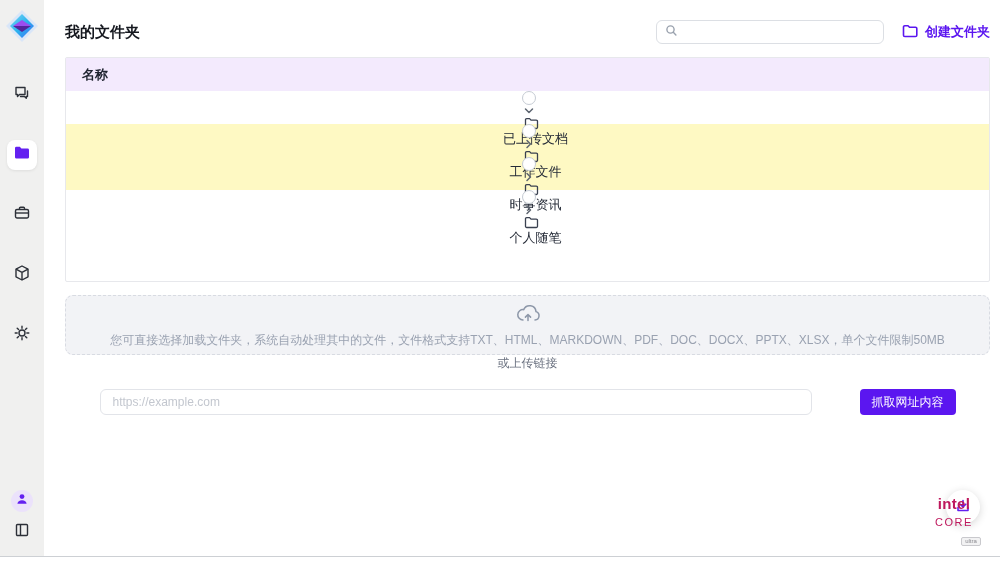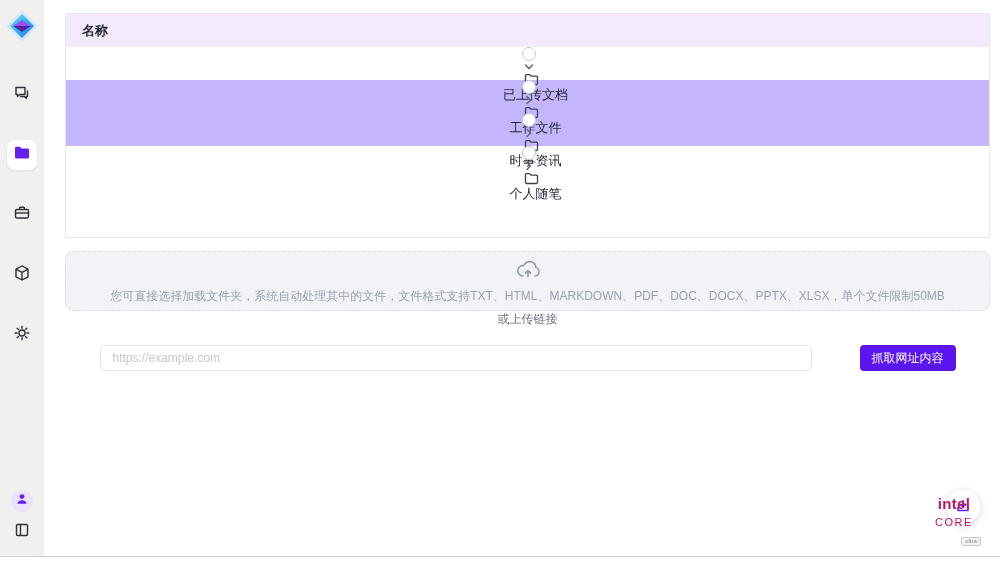--- a/index.html
+++ b/index.html
@@ -36,21 +36,21 @@
     margin-left:18px; display:flex; align-items:center; gap:7px;
     color:#5b16f0; font-size:13px; font-weight:bold; cursor:pointer; background:none; border:none;
     font-family:inherit;
   }
 
   
   .folder-table { margin-top:13px; border:1px solid #e7e8ec; border-radius:2px; height:225px; background:#fff; }
   .table-head { height:33px; background:#f3eafd; display:flex; align-items:center; padding-left:16px;
     font-size:13px; font-weight:bold; color:#1f2430; }
   .table-row { height:33px; display:flex; align-items:center; padding-left:16px; font-size:13px; color:#252b37; cursor:pointer;flex-direction:column; }
-  .table-row.alt { background:#c4b5fd;text-align:center; }
+  .table-row.alt { background:#fef9c3;text-align:center; }
   .row-check { width:14px; height:14px; border:1px solid #c6ccd4; border-radius:50%; background:#fff; margin-right:13px; flex:none; cursor:pointer; }
   .chev { margin-right:14px; display:flex; transition:transform .1s; }
   .chev svg { transform:rotate(-90deg); }
   .chev.down svg { transform:rotate(0deg); }
   .row-folder { margin-right:9px; display:flex; }
 
   
   .dropzone {
     margin-top:13px; height:60px; background:#f2f3f6; border:1px dashed #d8dbe2; border-radius:8px;
     display:flex; flex-direction:column; align-items:center; justify-content:center; gap:4px; cursor:pointer;
@@ -158,20 +158,41 @@
           <path d="M6.5 2.5 v11"></path>
         </svg>
       </span>
     </div>
   </div>
 </div>
 <div class="page-bottom-line"></div>
 
 <div class="main">
 
+  <div class="header-row">
+    <div class="page-title">我的文件夹</div>
+    <div class="spacer"></div>
+    <div class="search-box">
+      <span>
+        <svg width="13" height="13" viewBox="0 0 13 13" fill="none" stroke="#9aa2ae" stroke-width="1.4" stroke-linecap="round">
+          <circle cx="5.5" cy="5.5" r="3.6"></circle>
+            <path d="M8.3 8.3 l2.6 2.6"></path>
+        </svg>
+      </span>
+      <input type="text" placeholder="" style="">
+    </div>
+    <button class="create-folder-btn">
+      <span>
+        <svg width="16" height="14" viewBox="0 0 16 14" fill="none" stroke="#5b16f0" stroke-width="1.6" stroke-linejoin="round">
+          <path d="M1.5 3 a1.3 1.3 0 0 1 1.3-1.3 h3.2 l1.5 1.6 h6 a1.3 1.3 0 0 1 1.3 1.3 v6.6 a1.3 1.3 0 0 1 -1.3 1.3 h-10.7 a1.3 1.3 0 0 1 -1.3 -1.3 z"></path>
+        </svg>
+      </span>
+      <span>创建文件夹</span>
+    </button>
+  </div>
 
   <div class="folder-table">
     <div class="table-head">名称</div>
 
     <div class="table-row">
       <span class="row-check"></span>
       <span class="chev down">
         <svg width="12" height="12" viewBox="0 0 12 12" fill="none" stroke="#5d6570" stroke-width="1.5" stroke-linecap="round" stroke-linejoin="round">
             <path d="M2.5 4 l3.5 3.5 3.5-3.5"></path>
           </svg>

